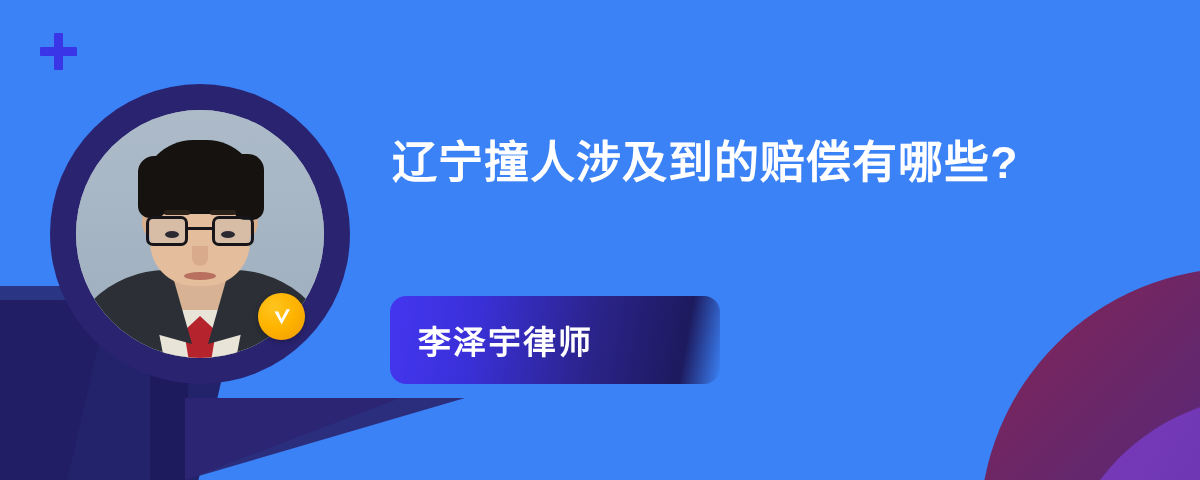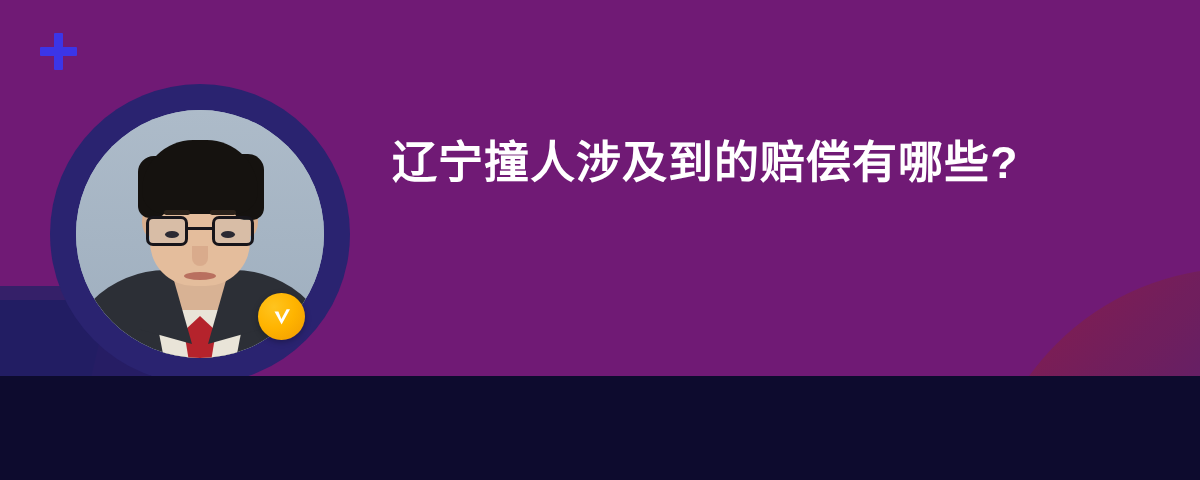--- a/index.html
+++ b/index.html
@@ -7,23 +7,23 @@
     padding: 0;
     background: #0d0b2e;
   }
   body {
     font-family: "Liberation Sans", "DejaVu Sans", sans-serif;
   }
 
   #banner {
     position: relative;
     width: 1200px;
-    height: 376px;
+    height: 480px;
     overflow: hidden;
-    background: #701a75;
+    background: #3b82f6;
   }
 
   
   .bg-layer {
     position: absolute;
     inset: 0;
     overflow: hidden;
   }
 
   
@@ -335,15 +335,16 @@
   </div>
 
   <div class="badge">
     <svg width="28" height="28" viewBox="0 0 28 28" aria-hidden="true">
       <path d="M6.5 8.5 L13.6 21.5 L22.0 6.2 L18.6 6.2 L13.4 16.0 L10.4 8.5 Z" fill="#ffffff"></path>
     </svg>
   </div>
 
   <div class="content">
     <h1 class="headline">辽宁撞人涉及到的赔偿有哪些?</h1>
+    <button class="name-button">李泽宇律师</button>
   </div>
 
 </div>
 
 </body></html>

